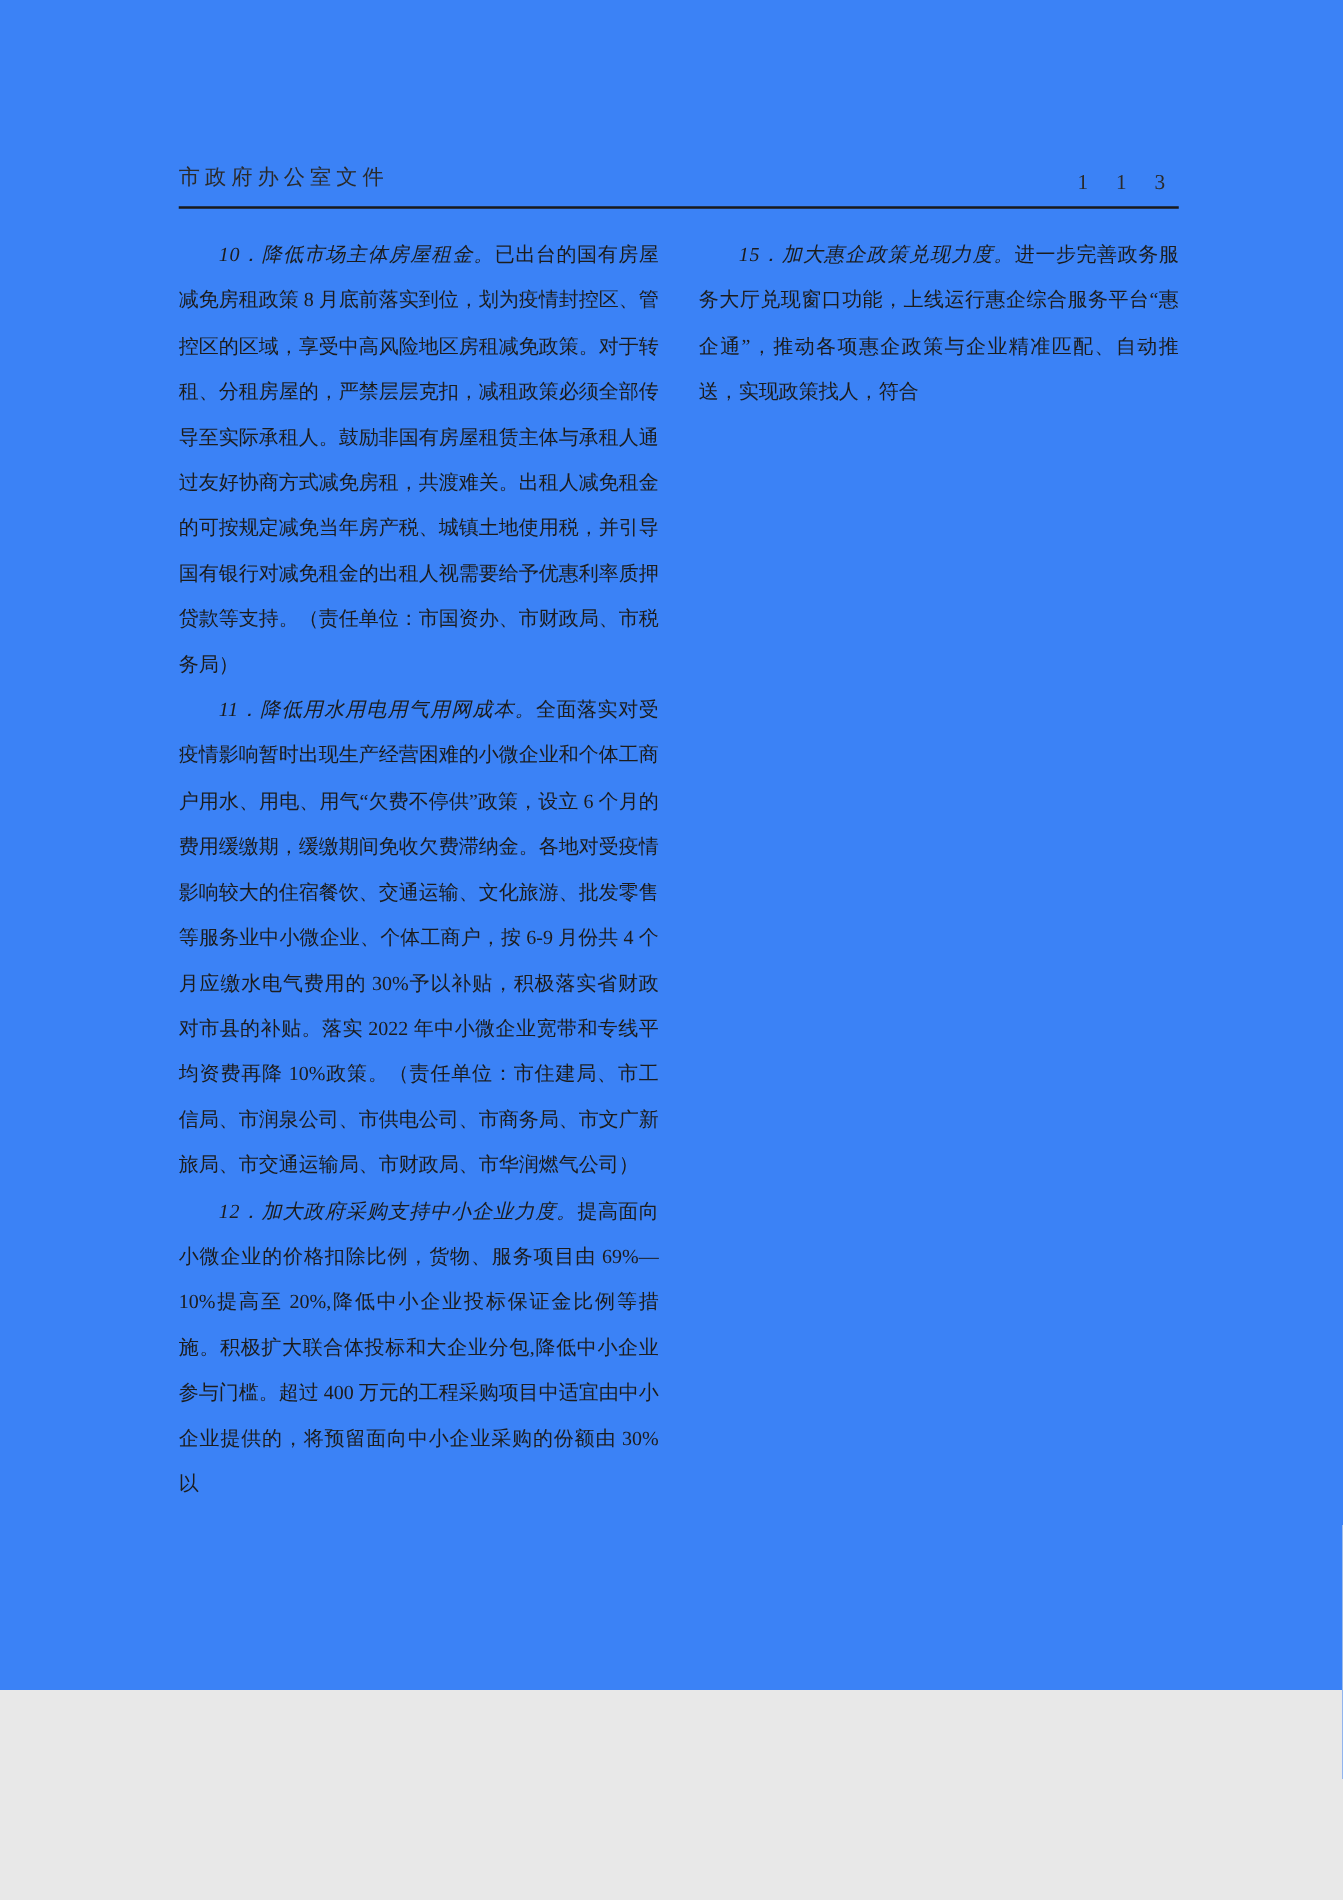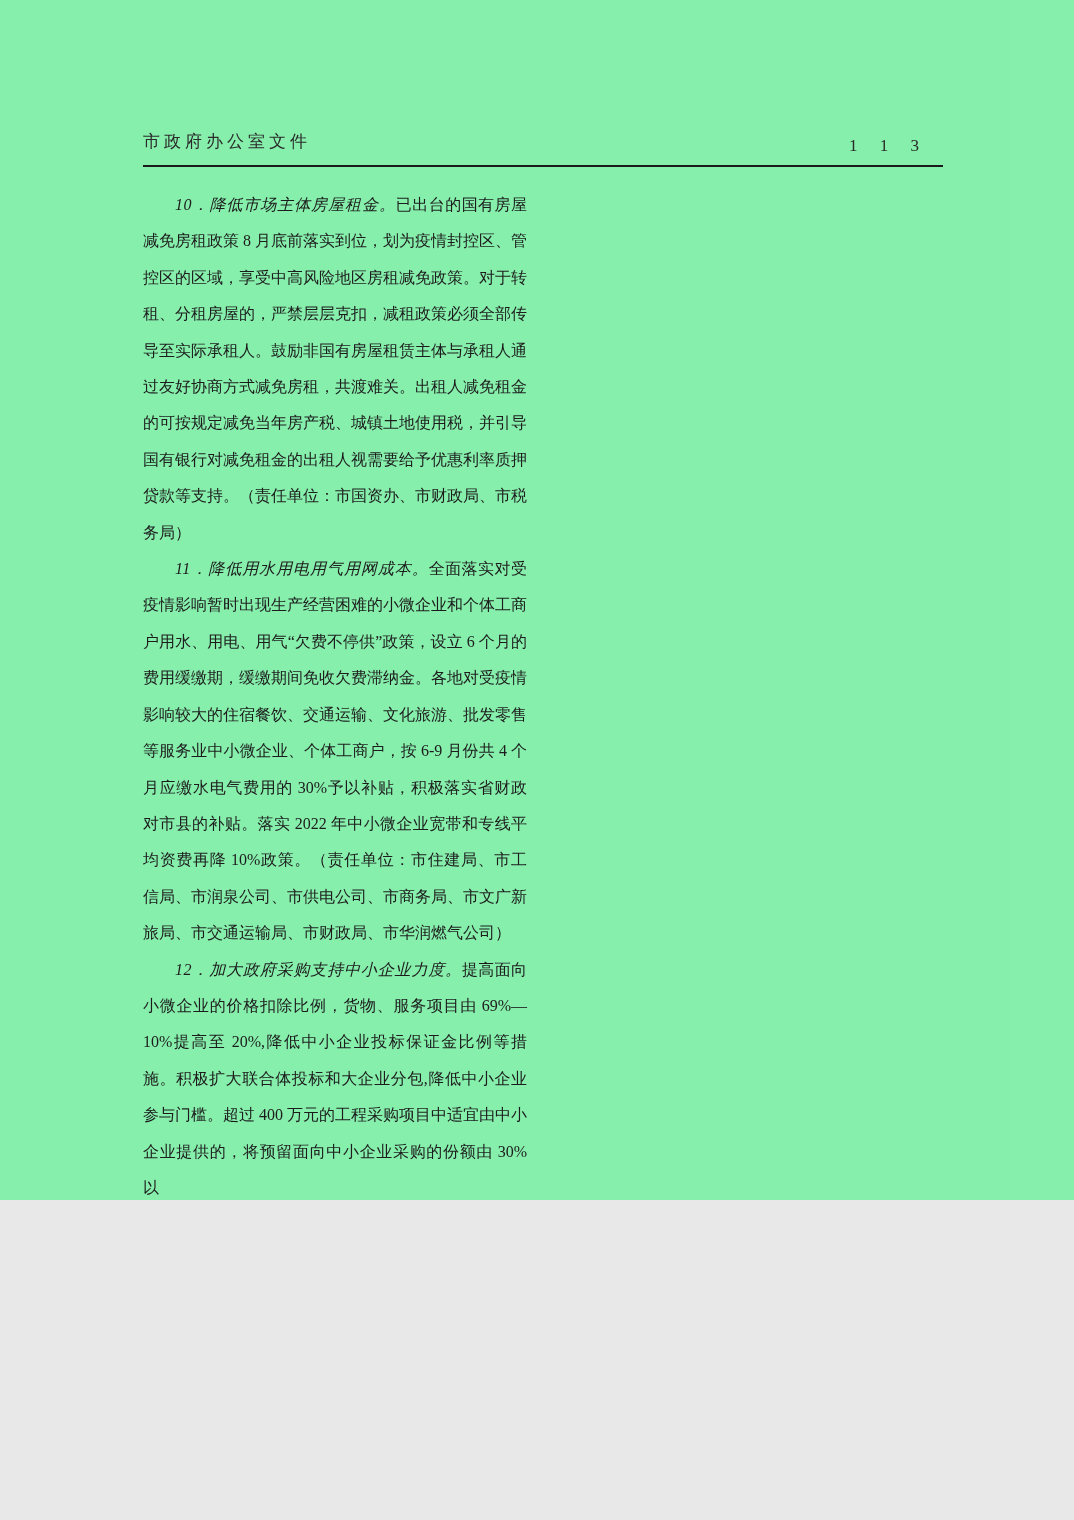--- a/index.html
+++ b/index.html
@@ -1,21 +1,21 @@
 <!DOCTYPE html>
 <html><head>
 <meta charset="utf-8">
 <style>
   html, body { margin: 0; padding: 0; background: #e8e8e8; }
   .page {
     position: relative;
     width: 1074px;
-    height: 1200px;
+    height: 1352px;
     margin: 0 auto;
-    background: #86efac;
+    background: #3b82f6;
     font-family: "Liberation Serif", serif;
     color: #1c1c1c;
     overflow: hidden;
   }
   
   .doc-header {
     position: absolute;
     left: 143px;
     top: 128px;
     width: 800px;
@@ -24,21 +24,21 @@
   .doc-header .header-title {
     position: absolute;
     left: 0;
     top: 2px;
     font-size: 17px;
     letter-spacing: 4px;
     color: #2a2a2a;
   }
   .doc-header .page-number {
     position: absolute;
-    right: 15px;
+    right: 2px;
     top: 8px;
     font-size: 17px;
     letter-spacing: 9px;
     color: #2a2a2a;
   }
   .doc-header .header-rule {
     position: absolute;
     left: 0;
     top: 37px;
     width: 800px;
@@ -79,16 +79,17 @@
     <div class="header-rule"></div>
   </div>
 
   <div class="columns">
     <div class="col" id="col-left">
         <div class="para indent"><span class="para-heading">10．降低市场主体房屋租金。</span><span>已出台的国有房屋减免房租政策 8 月底前落实到位，划为疫情封控区、管控区的区域，享受中高风险地区房租减免政策。对于转租、分租房屋的，严禁层层克扣，减租政策必须全部传导至实际承租人。鼓励非国有房屋租赁主体与承租人通过友好协商方式减免房租，共渡难关。出租人减免租金的可按规定减免当年房产税、城镇土地使用税，并引导国有银行对减免租金的出租人视需要给予优惠利率质押贷款等支持。（责任单位：市国资办、市财政局、市税务局）</span></div>
         <div class="para indent"><span class="para-heading">11．降低用水用电用气用网成本。</span><span>全面落实对受疫情影响暂时出现生产经营困难的小微企业和个体工商户用水、用电、用气“欠费不停供”政策，设立 6 个月的费用缓缴期，缓缴期间免收欠费滞纳金。各地对受疫情影响较大的住宿餐饮、交通运输、文化旅游、批发零售等服务业中小微企业、个体工商户，按 6-9 月份共 4 个月应缴水电气费用的 30%予以补贴，积极落实省财政对市县的补贴。落实 2022 年中小微企业宽带和专线平均资费再降 10%政策。（责任单位：市住建局、市工信局、市润泉公司、市供电公司、市商务局、市文广新旅局、市交通运输局、市财政局、市华润燃气公司）</span></div>
         <div class="para indent"><span class="para-heading">12．加大政府采购支持中小企业力度。</span><span>提高面向小微企业的价格扣除比例，货物、服务项目由 69%—10%提高至 20%,降低中小企业投标保证金比例等措施。积极扩大联合体投标和大企业分包,降低中小企业参与门槛。超过 400 万元的工程采购项目中适宜由中小企业提供的，将预留面向中小企业采购的份额由 30%以</span></div>
       </div>
     <div class="col" id="col-right">
+        <div class="para indent"><span class="para-heading">15．加大惠企政策兑现力度。</span><span>进一步完善政务服务大厅兑现窗口功能，上线运行惠企综合服务平台“惠企通”，推动各项惠企政策与企业精准匹配、自动推送，实现政策找人，符合</span></div>
       </div>
   </div>
 
 </div>
 
 </body></html>

